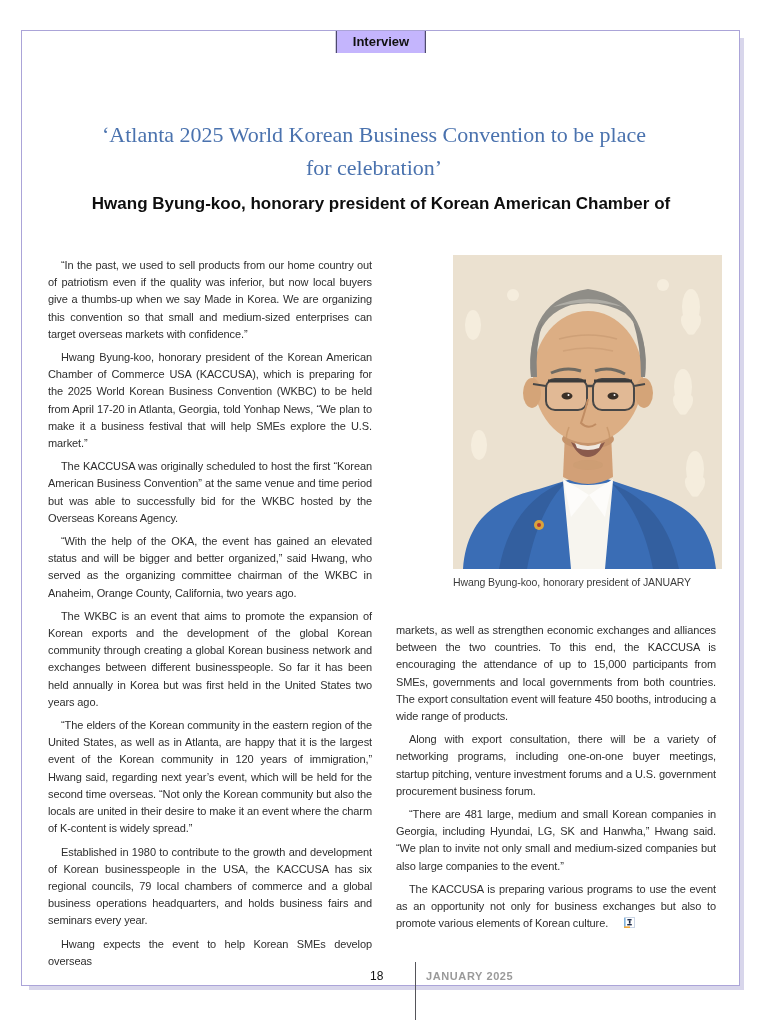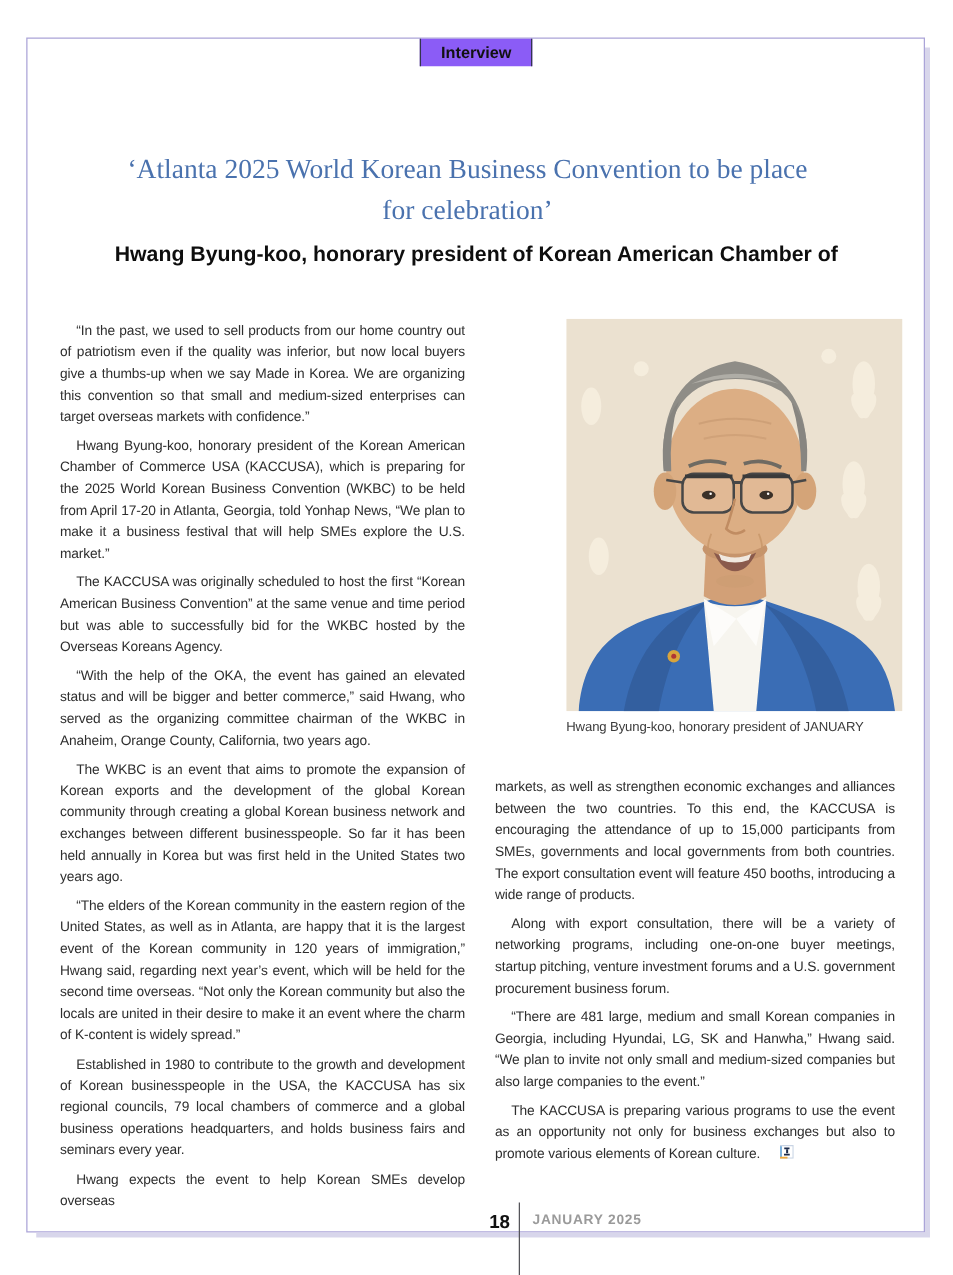--- a/index.html
+++ b/index.html
@@ -9,21 +9,21 @@
   }
   .frame{
     position:absolute;left:21px;top:30px;width:717px;height:954px;
     border:1.5px solid #aba4d8;
     box-shadow:6px 6px 0 -2px rgba(168,163,210,0.45);
   }
   .section-tab{
     position:absolute;top:31px;left:50%;transform:translateX(-50%);
     padding:3px 16px 4px 16px;
     border-left:1.5px solid #34344e;border-right:1.5px solid #34344e;
-    font-size:13px;font-weight:bold;color:#111;background:#8b5cf6;line-height:15px;
+    font-size:13px;font-weight:bold;color:#111;background:#c4b5fd;line-height:15px;
   }
   .title{
     position:absolute;top:103px;left:24px;width:700px;text-align:center;
     font-family:"Liberation Serif",serif;font-weight:normal;
     font-size:22px;line-height:33px;color:#4a72ae;
   }
   .title span{display:block;}
   .subtitle{
     position:absolute;top:177px;left:56px;width:650px;text-align:center;
     font-size:17px;line-height:25px;color:#0e0e0e;
@@ -35,21 +35,21 @@
     margin:6px;font-size:11px;line-height:17.2px;letter-spacing:-0.1px;
     text-align:justify;text-indent:13px;color:#2e2e2e;
   }
   p.body.no-indent{text-indent:0;}
   .photo-wrap{margin:4px 0 0 63px;width:269px;height:314px;}
   .photo-wrap svg{display:block;}
   .caption{margin:7px 0 0 63px;font-size:10.5px;color:#3c3c3c;letter-spacing:-0.1px;}
   .rc-text{margin-top:34px;}
   .endmark{display:inline-block;vertical-align:-1px;margin-left:3px;}
   .footer-rule{position:absolute;left:415px;top:962px;width:1px;height:58px;background:#55555a;}
-  .footer-num{position:absolute;left:370px;top:969px;width:38px;text-align:right;font-size:15px;font-weight:bold;color:#111;}
+  .footer-num{position:absolute;left:370px;top:969px;width:38px;text-align:left;font-size:12px;font-weight:normal;color:#111;}
   .footer-issue{position:absolute;left:426px;top:970px;font-size:11px;font-weight:bold;color:#9a9a9a;letter-spacing:0.6px;}
 </style>
 </head>
 <body>
 
 <div class="frame"></div>
 
 <div class="section-tab">
   <span>Interview</span>
 </div>
@@ -60,21 +60,21 @@
 </h1>
 
 <h2 class="subtitle">
   <span>Hwang Byung-koo, honorary president of Korean American Chamber of</span>
 </h2>
 
 <div class="col-left">
   <p class="body">“In the past, we used to sell products from our home country out of patriotism even if the quality was inferior, but now local buyers give a thumbs-up when we say Made in Korea. We are organizing this convention so that small and medium-sized enterprises can target overseas markets with confidence.”</p>
   <p class="body">Hwang Byung-koo, honorary president of the Korean American Chamber of Commerce USA (KACCUSA), which is preparing for the 2025 World Korean Business Convention (WKBC) to be held from April 17-20 in Atlanta, Georgia, told Yonhap News, “We plan to make it a business festival that will help SMEs explore the U.S. market.”</p>
   <p class="body">The KACCUSA was originally scheduled to host the first “Korean American Business Convention” at the same venue and time period but was able to successfully bid for the WKBC hosted by the Overseas Koreans Agency.</p>
-  <p class="body">“With the help of the OKA, the event has gained an elevated status and will be bigger and better commerce,” said Hwang, who served as the organizing committee chairman of the WKBC in Anaheim, Orange County, California, two years ago.</p>
+  <p class="body">“With the help of the OKA, the event has gained an elevated status and will be bigger and better organized,” said Hwang, who served as the organizing committee chairman of the WKBC in Anaheim, Orange County, California, two years ago.</p>
   <p class="body">The WKBC is an event that aims to promote the expansion of Korean exports and the development of the global Korean community through creating a global Korean business network and exchanges between different businesspeople. So far it has been held annually in Korea but was first held in the United States two years ago.</p>
   <p class="body">“The elders of the Korean community in the eastern region of the United States, as well as in Atlanta, are happy that it is the largest event of the Korean community in 120 years of immigration,” Hwang said, regarding next year’s event, which will be held for the second time overseas. “Not only the Korean community but also the locals are united in their desire to make it an event where the charm of K-content is widely spread.”</p>
   <p class="body">Established in 1980 to contribute to the growth and development of Korean businesspeople in the USA, the KACCUSA has six regional councils, 79 local chambers of commerce and a global business operations headquarters, and holds business fairs and seminars every year.</p>
   <p class="body">Hwang expects the event to help Korean SMEs develop overseas</p>
 </div>
 
 <div class="col-right">
   <div class="photo-wrap">
     <svg width="269" height="314" viewBox="0 0 269 314" xmlns="http://www.w3.org/2000/svg">
       <rect width="269" height="314" fill="#ebe1d0"></rect>

